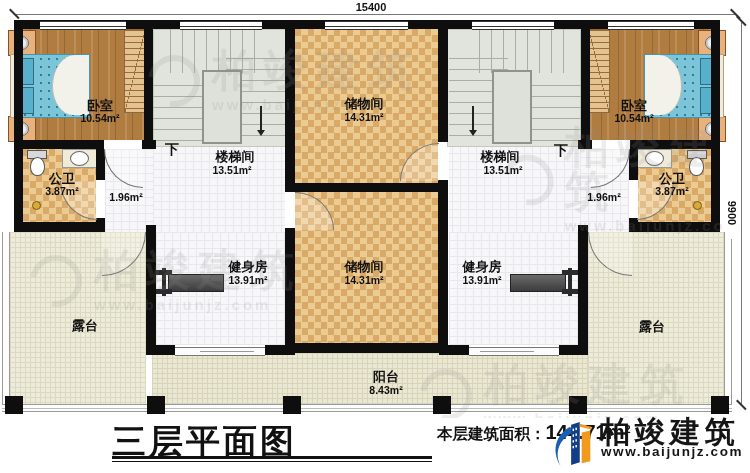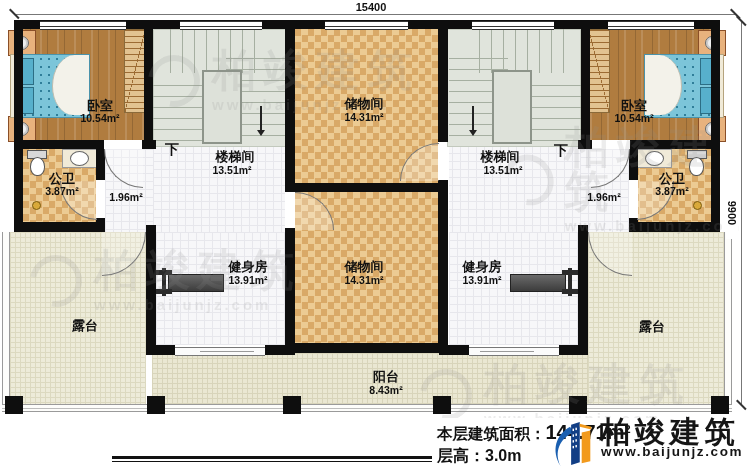--- a/index.html
+++ b/index.html
@@ -292,27 +292,25 @@
   <div class="dimline" style="left:14px;top:14px;width:722px;height:1px"></div>
   <div class="tick" style="left:8px;top:13px"></div>
   <div class="tick" style="left:729px;top:13px"></div>
   <div class="dimtext" style="left:340px;top:1px;width:56px">15400</div>
   <div class="dimline" style="left:741px;top:22px;width:1px;height:384px"></div>
   <div class="tick" style="left:735px;top:20px"></div>
   <div class="tick" style="left:735px;top:404px"></div>
   <div class="dimtext" style="left:706px;top:207px;width:46px;transform:rotate(90deg)">9900</div>
 
   <div class="tbar">
+    <div class="ptitle">三层平面图</div>
     <div class="uline1"></div>
     <div class="uline2"></div>
     <div class="stat1">
       <span>本层建筑面积：</span><span class="big">144.71</span><span class="big">m</span><sup style="font-size:11px">2</sup>
-    </div>
-    <div class="stat2">
-      <span>层高：</span><span>3.0m</span>
     </div>
     <div class="logo">
       <svg width="48" height="56" viewBox="0 0 100 116" style="position:absolute;left:0;top:8px">
         <path d="M42,22 C12,38 2,72 22,104 C8,74 20,48 48,34 Z" fill="#1a5fb0"></path>
         <polygon points="44,18 62,12 62,96 44,102" fill="#123e85"></polygon>
         <polygon points="66,34 84,30 84,94 66,98" fill="#f29a1d"></polygon>
         <rect x="47" y="26" width="3" height="5" fill="#fff"></rect>
           <rect x="53" y="24" width="3" height="5" fill="#fff"></rect>
         <rect x="47" y="38" width="3" height="5" fill="#fff"></rect>
           <rect x="53" y="36" width="3" height="5" fill="#fff"></rect>

